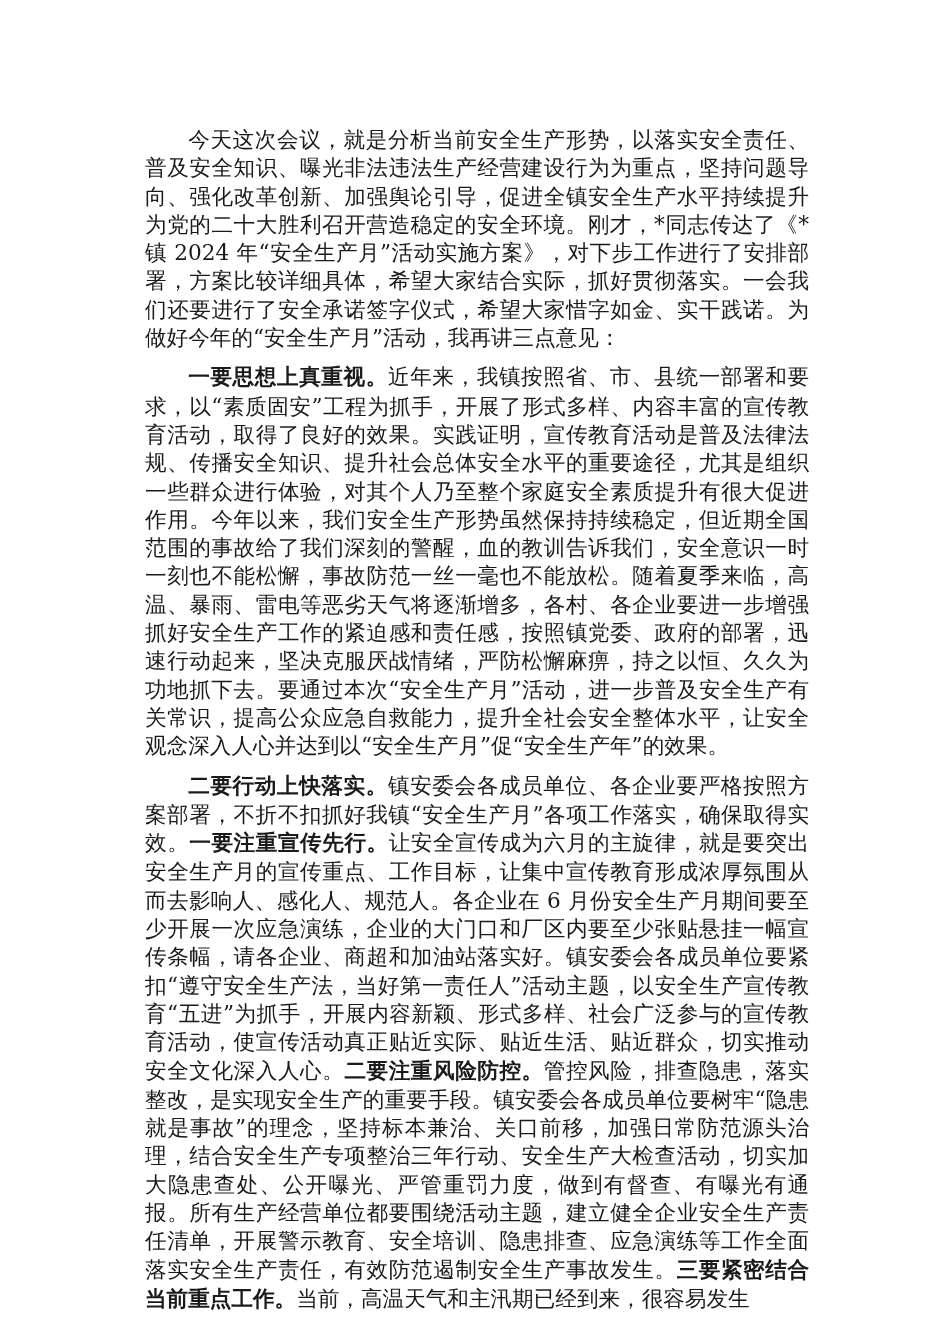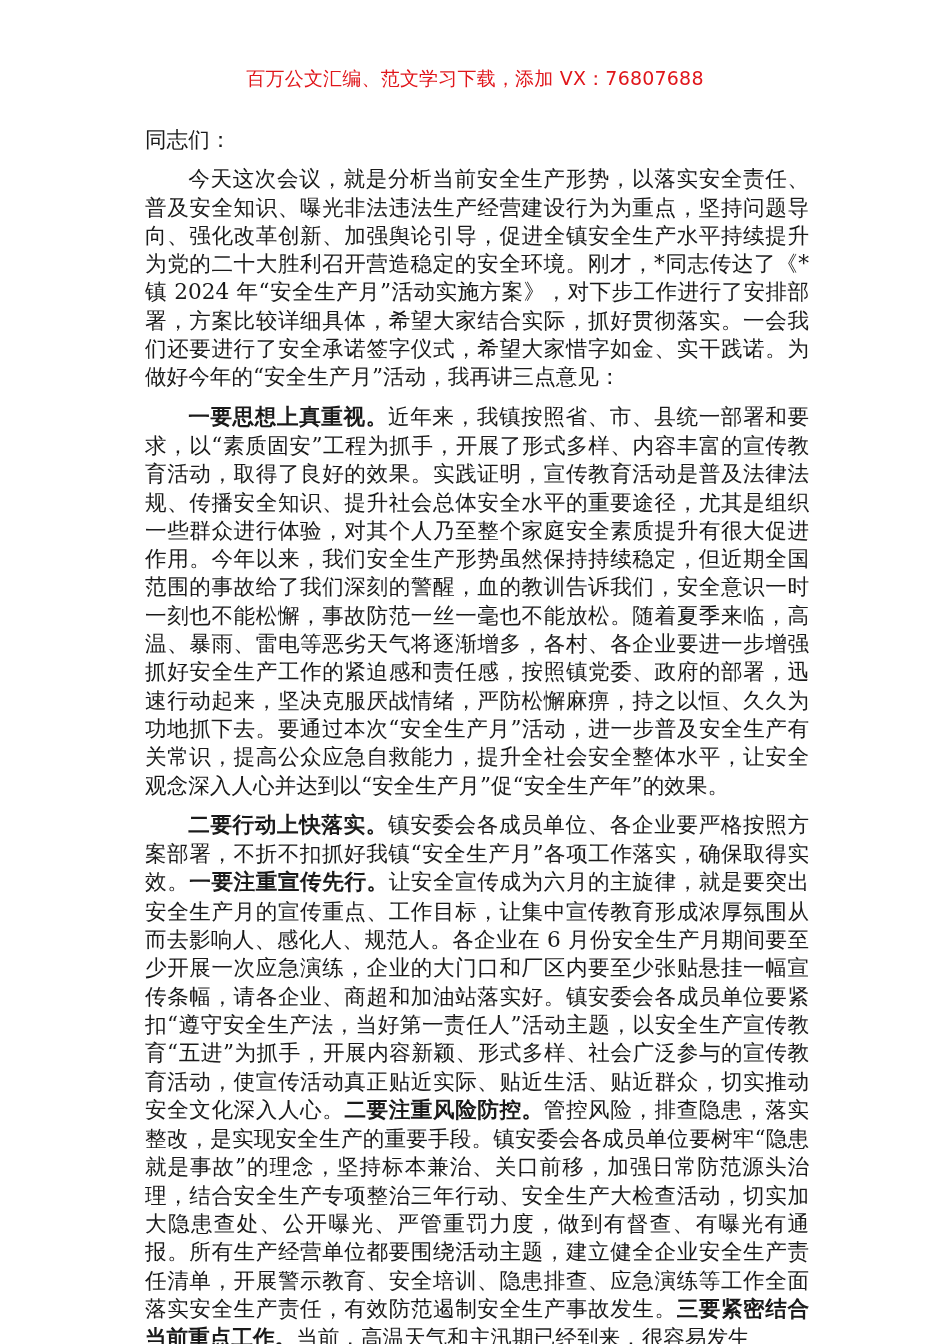--- a/index.html
+++ b/index.html
@@ -19,24 +19,22 @@
       text-align: justify; text-justify: inter-character;
     }
     .salutation { margin: 0 0 11px 0; }
     p.para { margin: 0 0 11px 0; text-indent: 2em; }
     b { font-weight: bold; font-family: Liberation Mono, monospace; }
   </style>
 </head>
 <body>
 
 <div class="page">
-  <div class="header">百万公文汇编、范文学习下载，添加 VX：76807688</div>
 
   <div class="body-text">
-    <div class="salutation">同志们：</div>
 
     <p class="para">
       <span>今天这次会议，就是分析当前安全生产形势，以落实安全责任、普及安全知识、曝光非法违法生产经营建设行为为重点，坚持问题导向、强化改革创新、加强舆论引导，促进全镇安全生产水平持续提升为党的二十大胜利召开营造稳定的安全环境。刚才，*同志传达了《*镇 2024 年“安全生产月”活动实施方案》，对下步工作进行了安排部署，方案比较详细具体，希望大家结合实际，抓好贯彻落实。一会我们还要进行了安全承诺签字仪式，希望大家惜字如金、实干践诺。为做好今年的“安全生产月”活动，我再讲三点意见：</span>
     </p>
 
     <p class="para">
       <b>一要思想上真重视。</b><span>近年来，我镇按照省、市、县统一部署和要求，以“素质固安”工程为抓手，开展了形式多样、内容丰富的宣传教育活动，取得了良好的效果。实践证明，宣传教育活动是普及法律法规、传播安全知识、提升社会总体安全水平的重要途径，尤其是组织一些群众进行体验，对其个人乃至整个家庭安全素质提升有很大促进作用。今年以来，我们安全生产形势虽然保持持续稳定，但近期全国范围的事故给了我们深刻的警醒，血的教训告诉我们，安全意识一时一刻也不能松懈，事故防范一丝一毫也不能放松。随着夏季来临，高温、暴雨、雷电等恶劣天气将逐渐增多，各村、各企业要进一步增强抓好安全生产工作的紧迫感和责任感，按照镇党委、政府的部署，迅速行动起来，坚决克服厌战情绪，严防松懈麻痹，持之以恒、久久为功地抓下去。要通过本次“安全生产月”活动，进一步普及安全生产有关常识，提高公众应急自救能力，提升全社会安全整体水平，让安全观念深入人心并达到以“安全生产月”促“安全生产年”的效果。</span>
     </p>
 
     <p class="para">

